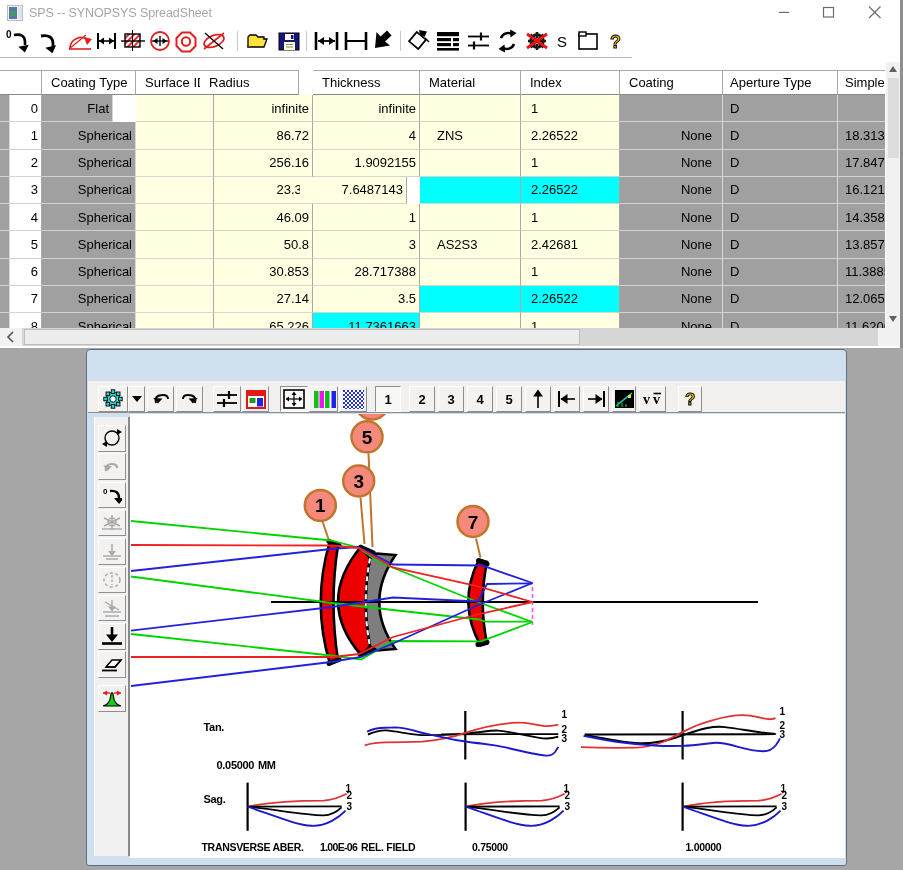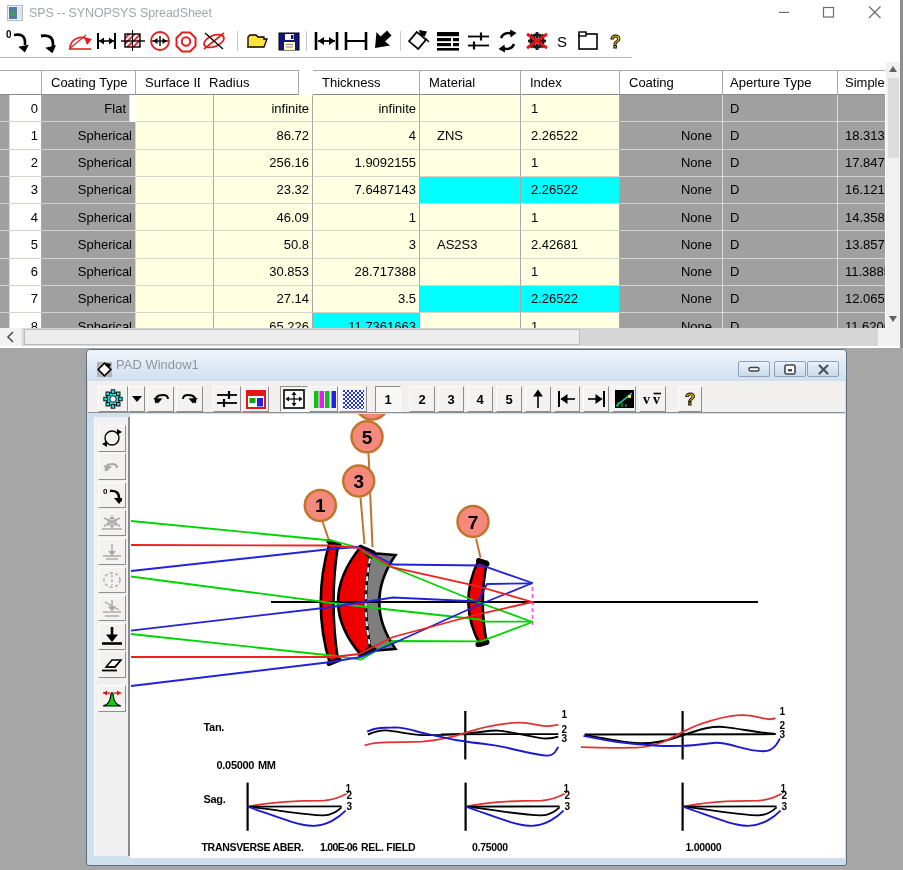--- a/index.html
+++ b/index.html
@@ -172,21 +172,21 @@
         <div class="c " style="left:313px;width:107px">Thickness</div>
         <div class="c " style="left:420px;width:101px">Material</div>
         <div class="c " style="left:521px;width:99px">Index</div>
         <div class="c " style="left:620px;width:103px">Coating</div>
         <div class="c " style="left:723px;width:115px;padding-left:7px">Aperture Type</div>
         <div class="c " style="left:838px;width:62px;padding-left:7px">Simple A</div>
       </div>
 <div class="trow" style="top:25.0px;height:27.25px">
         <div class="c g" style="left:0px;width:10px"></div>
         <div class="c ra" style="left:10px;width:32px;background:#fff">0</div>
-        <div class="c g ra" style="left:42px;width:88px">Flat</div>
+        <div class="c g ra" style="left:42px;width:71px">Flat</div>
         <div class="c y" style="left:136px;width:78px"></div>
         <div class="c y ra" style="left:214px;width:99px">infinite</div>
         <div class="c y ra" style="left:313px;width:107px">infinite</div>
         <div class="c y la" style="left:420px;width:101px;padding-left:17px"></div>
         <div class="c y la" style="left:521px;width:99px;padding-left:10px">1</div>
         <div class="c g ra" style="left:620px;width:103px;padding-right:10px"></div>
         <div class="c g la" style="left:723px;width:115px;padding-left:7px">D</div>
         <div class="c g la" style="left:838px;width:62px;padding-left:7px"></div>
       </div>
 <div class="trow" style="top:52.25px;height:27.25px">
@@ -214,21 +214,21 @@
         <div class="c g ra" style="left:620px;width:103px;padding-right:10px">None</div>
         <div class="c g la" style="left:723px;width:115px;padding-left:7px">D</div>
         <div class="c g la" style="left:838px;width:62px;padding-left:7px">17.8471</div>
       </div>
 <div class="trow" style="top:106.75px;height:27.25px">
         <div class="c g" style="left:0px;width:10px"></div>
         <div class="c ra" style="left:10px;width:32px;background:#fff">3</div>
         <div class="c g ra" style="left:42px;width:94px">Spherical</div>
         <div class="c y" style="left:136px;width:78px"></div>
         <div class="c y ra" style="left:214px;width:99px">23.32</div>
-        <div class="c y ra" style="left:313px;width:107px">7.6487143</div>
+        <div class="c y ra" style="left:300px;width:107px">7.6487143</div>
         <div class="c cy la" style="left:420px;width:101px;padding-left:17px"></div>
         <div class="c cy la" style="left:521px;width:99px;padding-left:10px">2.26522</div>
         <div class="c g ra" style="left:620px;width:103px;padding-right:10px">None</div>
         <div class="c g la" style="left:723px;width:115px;padding-left:7px">D</div>
         <div class="c g la" style="left:838px;width:62px;padding-left:7px">16.121</div>
       </div>
 <div class="trow" style="top:134.0px;height:27.25px">
         <div class="c g" style="left:0px;width:10px"></div>
         <div class="c ra" style="left:10px;width:32px;background:#fff">4</div>
         <div class="c g ra" style="left:42px;width:94px">Spherical</div>
@@ -309,47 +309,20 @@
           <path d="M13,4 L8,9 L13,14" fill="none" stroke="#505050" stroke-width="1.6"></path>
         </svg></div>
   <div class="abs" style="left:24px;top:1px;width:556px;height:16px;background:#ececec;border:1px solid #bdbdbd"></div>
   <div class="abs" style="left:878px;top:0;width:22px;height:18px;background:#f1f1f1"><svg width="22" height="18" viewBox="0 0 22 18">
           <path d="M9,4 L14,9 L9,14" fill="none" stroke="#505050" stroke-width="1.6"></path>
         </svg></div>
   <div class="abs" style="left:886px;top:0;width:14px;height:18px;background:#f1f1f1"></div>
  </div>
 </div>
 <div id="pad">
- <div id="ptitle">
-  <svg class="abs" style="left:10px;top:12px" width="15" height="15" viewBox="0 0 15 15">
-   <rect width="15" height="15" fill="#b4b4b4"></rect>
-   <rect x="3" y="3" width="9" height="9" transform="rotate(45 7.5 7.5)" fill="#fff" stroke="#000" stroke-width="1.6"></rect>
-   <path d="M8,1 L14,2 L12,6 L9,4 Z" fill="#000"></path>
-  </svg>
-  <div class="abs" style="left:29px;top:7px;font-size:13px;color:#8f959c">PAD Window1</div>
-  <div class="wbt" style="left:651px">
-        <svg width="12" height="8" viewBox="0 0 12 8">
-          <rect x="1" y="2.5" width="10" height="3.5" rx="1.5" fill="#fff" stroke="#41474d" stroke-width="1.4"></rect>
-        </svg>
-      </div>
-  <div class="wbt" style="left:687px">
-        <svg width="12" height="11" viewBox="0 0 12 11">
-          <rect x="1" y="1" width="10" height="9" rx="1.5" fill="#fff" stroke="#41474d" stroke-width="1.6"></rect>
-          <rect x="4" y="5" width="4" height="2.4" fill="#41474d"></rect>
-        </svg>
-      </div>
-  <div class="wbt" style="left:720px">
-        <svg width="13" height="11" viewBox="0 0 13 11">
-          <g stroke="#4a5158" stroke-width="2.1" stroke-linecap="round">
-            <line x1="2.5" y1="1.5" x2="10.5" y2="9.5"></line>
-            <line x1="10.5" y1="1.5" x2="2.5" y2="9.5"></line>
-          </g>
-        </svg>
-      </div>
- </div>
  <div id="ptbar">
       <div class="btn" style="left:10px;top:5px;width:30px;height:26px">
         <svg width="24" height="22" viewBox="0 0 24 22">
           <g stroke="#000" stroke-width="0.9" fill="#30d6d6">
             <circle cx="12" cy="11" r="6.8"></circle>
             <rect x="10.2" y="1.8" width="3.6" height="3.6"></rect>
             <rect x="10.2" y="16.6" width="3.6" height="3.6"></rect>
             <rect x="2.8" y="9.2" width="3.6" height="3.6"></rect>
             <rect x="17.6" y="9.2" width="3.6" height="3.6"></rect>
             <rect x="5" y="4" width="3.6" height="3.6"></rect>

